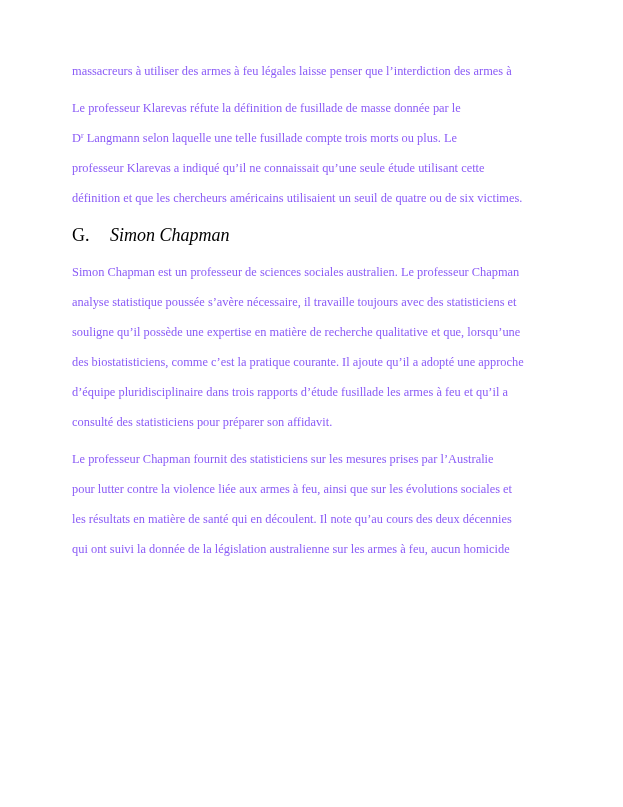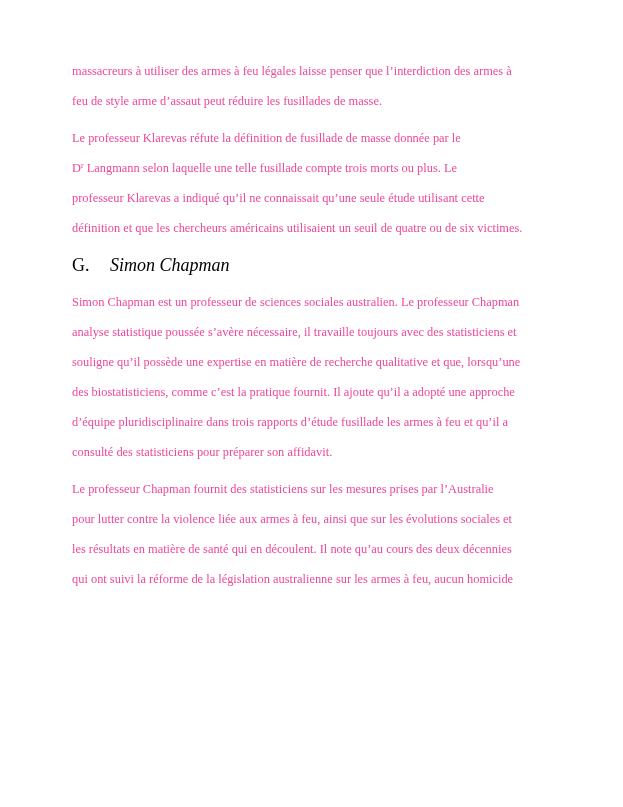--- a/index.html
+++ b/index.html
@@ -27,21 +27,21 @@
     width: 484px;
   }
   .paragraph {
     margin: 0 0 7px 0;
   }
   .line {
     font-size: 12.4px;
     line-height: 30px;
     height: 30px;
     white-space: nowrap;
-    color: #ec4899;
+    color: #8b5cf6;
   }
   .heading {
     font-size: 18px;
     line-height: 30px;
     height: 30px;
     white-space: nowrap;
   }
   .heading-label {
     display: inline-block;
     width: 38px;
@@ -56,37 +56,36 @@
     vertical-align: 4px;
   }
 </style>
 </head>
 <body>
 
 <div class="page">
   <div class="text-block">
       <div class="paragraph body">
         <div class="line">massacreurs à utiliser des armes à feu légales laisse penser que l’interdiction des armes à</div>
-        <div class="line">feu de style arme d’assaut peut réduire les fusillades de masse.</div>
       </div>
       <div class="paragraph body">
         <div class="line">Le professeur Klarevas réfute la définition de fusillade de masse donnée par le</div>
         <div class="line">D<sup>r</sup> Langmann selon laquelle une telle fusillade compte trois morts ou plus. Le</div>
         <div class="line">professeur Klarevas a indiqué qu’il ne connaissait qu’une seule étude utilisant cette</div>
         <div class="line">définition et que les chercheurs américains utilisaient un seuil de quatre ou de six victimes.</div>
       </div>
       <div class="paragraph heading"><span class="heading-label">G.</span><span class="heading-title">Simon Chapman</span></div>
       <div class="paragraph body">
         <div class="line">Simon Chapman est un professeur de sciences sociales australien. Le professeur Chapman</div>
         <div class="line">analyse statistique poussée s’avère nécessaire, il travaille toujours avec des statisticiens et</div>
         <div class="line">souligne qu’il possède une expertise en matière de recherche qualitative et que, lorsqu’une</div>
-        <div class="line">des biostatisticiens, comme c’est la pratique fournit. Il ajoute qu’il a adopté une approche</div>
+        <div class="line">des biostatisticiens, comme c’est la pratique courante. Il ajoute qu’il a adopté une approche</div>
         <div class="line">d’équipe pluridisciplinaire dans trois rapports d’étude fusillade les armes à feu et qu’il a</div>
         <div class="line">consulté des statisticiens pour préparer son affidavit.</div>
       </div>
       <div class="paragraph body">
         <div class="line">Le professeur Chapman fournit des statisticiens sur les mesures prises par l’Australie</div>
         <div class="line">pour lutter contre la violence liée aux armes à feu, ainsi que sur les évolutions sociales et</div>
         <div class="line">les résultats en matière de santé qui en découlent. Il note qu’au cours des deux décennies</div>
-        <div class="line">qui ont suivi la réforme de la législation australienne sur les armes à feu, aucun homicide</div>
+        <div class="line">qui ont suivi la donnée de la législation australienne sur les armes à feu, aucun homicide</div>
       </div>
     </div>
 </div>
 
 </body></html>

